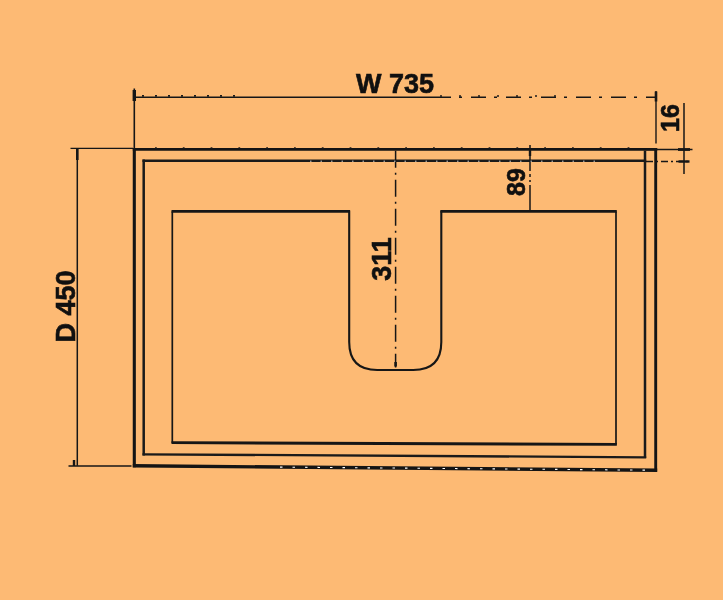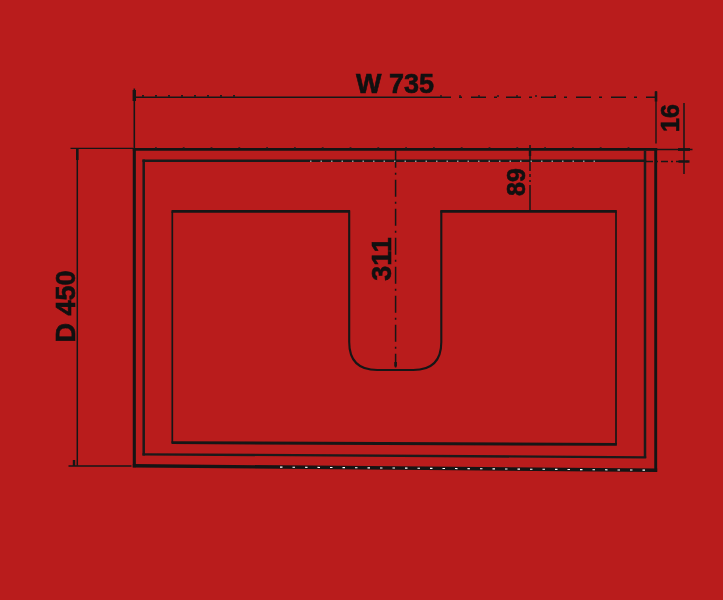--- a/index.html
+++ b/index.html
@@ -1,17 +1,17 @@
 <!DOCTYPE html>
 <html><head>
 <meta charset="utf-8">
 <title>Vanity plan drawing</title>
 <style>
   html,body{margin:0;padding:0;background:#ffffff;}
-  #sheet{width:723px;height:600px;position:relative;background:#b91c1c;overflow:hidden;}
+  #sheet{width:723px;height:600px;position:relative;background:#fdba74;overflow:hidden;}
   svg{position:absolute;left:0;top:0;filter:blur(0.38px);}
   text{font-family:"Liberation Sans", sans-serif;font-weight:bold;fill:#101010;stroke:#101010;stroke-width:0.6px;}
 </style>
 </head>
 <body>
 
 <div id="sheet">
 <svg width="723" height="600" viewBox="0 0 723 600">
 
   <g stroke="#141414" fill="none">

